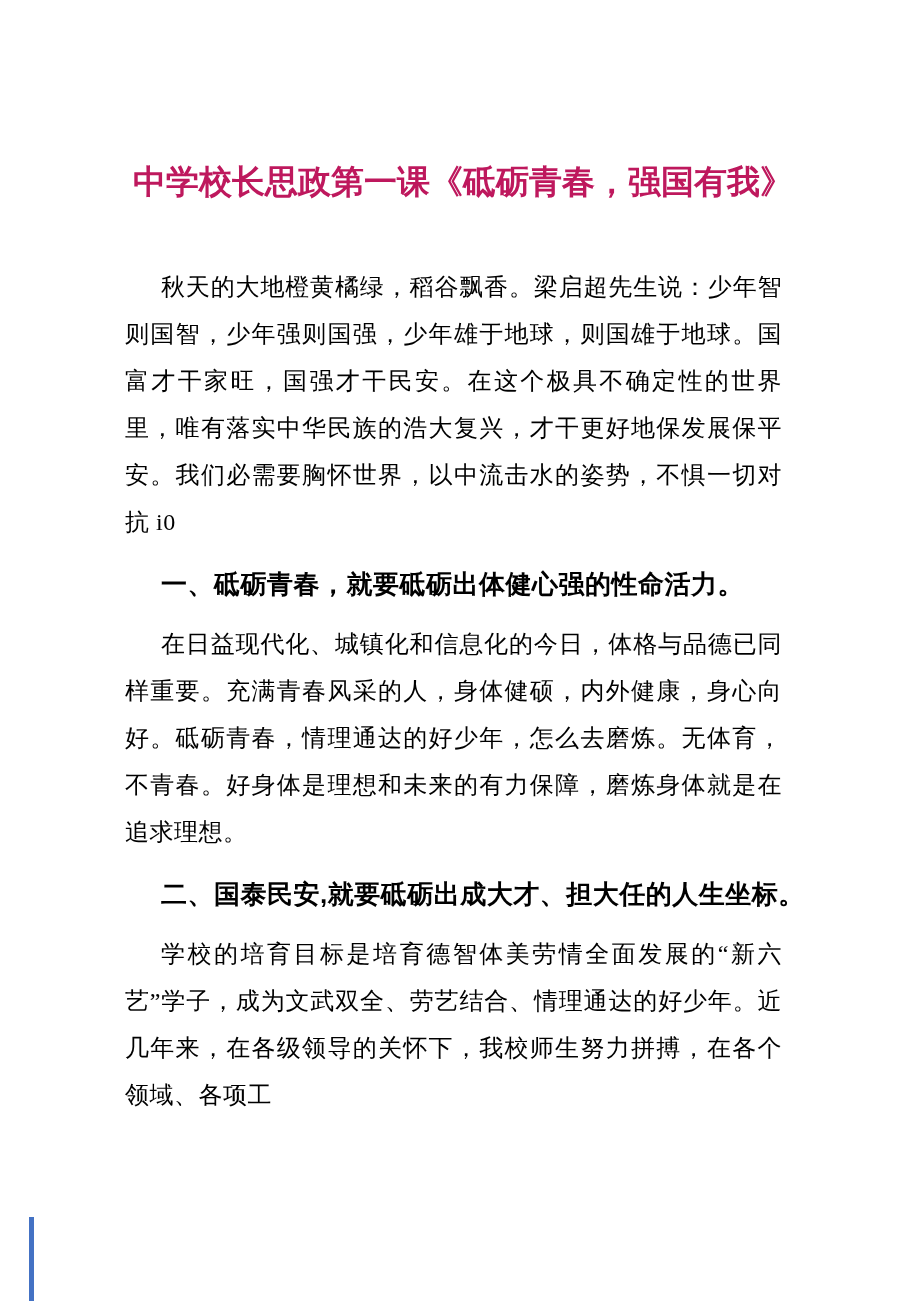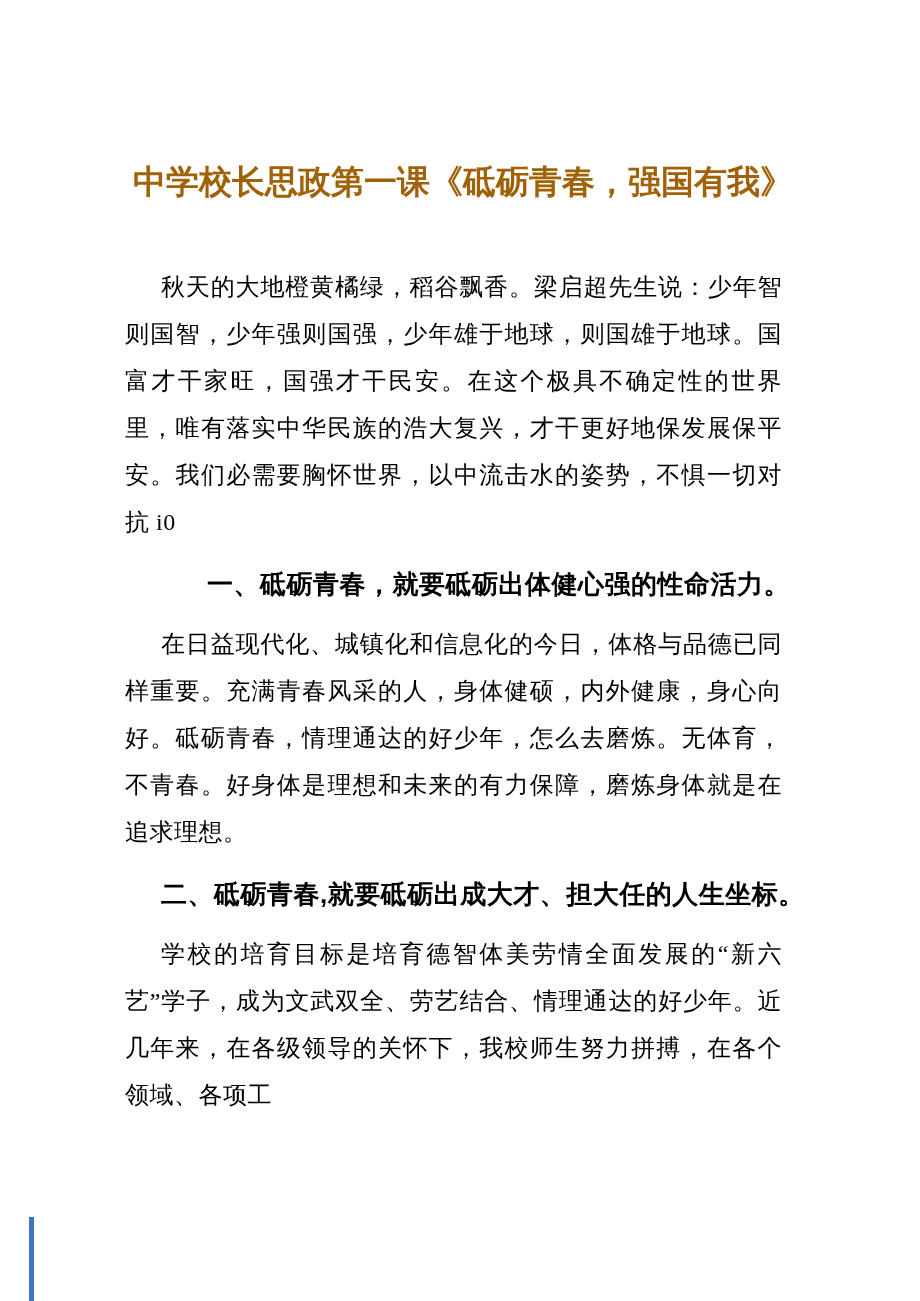--- a/index.html
+++ b/index.html
@@ -21,21 +21,21 @@
     left: 125px;
     top: 160px;
     width: 665px;
   }
   .doc-title {
     margin: 0 0 60px 8px;
     font-family: "Liberation Sans", "DejaVu Sans", sans-serif;
     font-weight: 700;
     font-size: 33px;
     line-height: 44px;
-    color: #a16207;
+    color: #be185d;
     white-space: nowrap;
     letter-spacing: 0px;
   }
   .para {
     margin: 0 8px 13px 0;
     font-size: 24px;
     line-height: 47px;
     text-align: justify;
     text-justify: inter-character;
     text-indent: 36px;
@@ -44,21 +44,20 @@
   }
   .heading {
     margin: 15px 0 13px 0;
     font-family: "Liberation Sans", "DejaVu Sans", sans-serif;
     font-weight: 700;
     font-size: 26px;
     line-height: 47px;
     text-indent: 36px;
     letter-spacing: 0.5px;
     white-space: nowrap;
-    text-align: right;
   }
   .edge-marker {
     position: absolute;
     left: 29px;
     top: 1217px;
     width: 5px;
     height: 84px;
     background: #4472c4;
   }
 </style>
@@ -69,19 +68,19 @@
   <div class="doc">
     <h1 class="doc-title">中学校长思政第一课《砥砺青春，强国有我》</h1>
 
     <p class="para">秋天的大地橙黄橘绿，稻谷飘香。梁启超先生说：少年智则国智，少年强则国强，少年雄于地球，则国雄于地球。国富才干家旺，国强才干民安。在这个极具不确定性的世界里，唯有落实中华民族的浩大复兴，才干更好地保发展保平安。我们必需要胸怀世界，以中流击水的姿势，不惧一切对抗 i0</p>
 
 
     <h2 class="heading">一、砥砺青春，就要砥砺出体健心强的性命活力。</h2>
 
     <p class="para">在日益现代化、城镇化和信息化的今日，体格与品德已同样重要。充满青春风采的人，身体健硕，内外健康，身心向好。砥砺青春，情理通达的好少年，怎么去磨炼。无体育，不青春。好身体是理想和未来的有力保障，磨炼身体就是在追求理想。</p>
 
-    <h2 class="heading">二、砥砺青春,就要砥砺出成大才、担大任的人生坐标。</h2>
+    <h2 class="heading">二、国泰民安,就要砥砺出成大才、担大任的人生坐标。</h2>
 
     <p class="para">学校的培育目标是培育德智体美劳情全面发展的“新六艺”学子，成为文武双全、劳艺结合、情理通达的好少年。近几年来，在各级领导的关怀下，我校师生努力拼搏，在各个领域、各项工</p>
   </div>
 
   <div class="edge-marker"></div>
 </div>
 
 </body></html>

